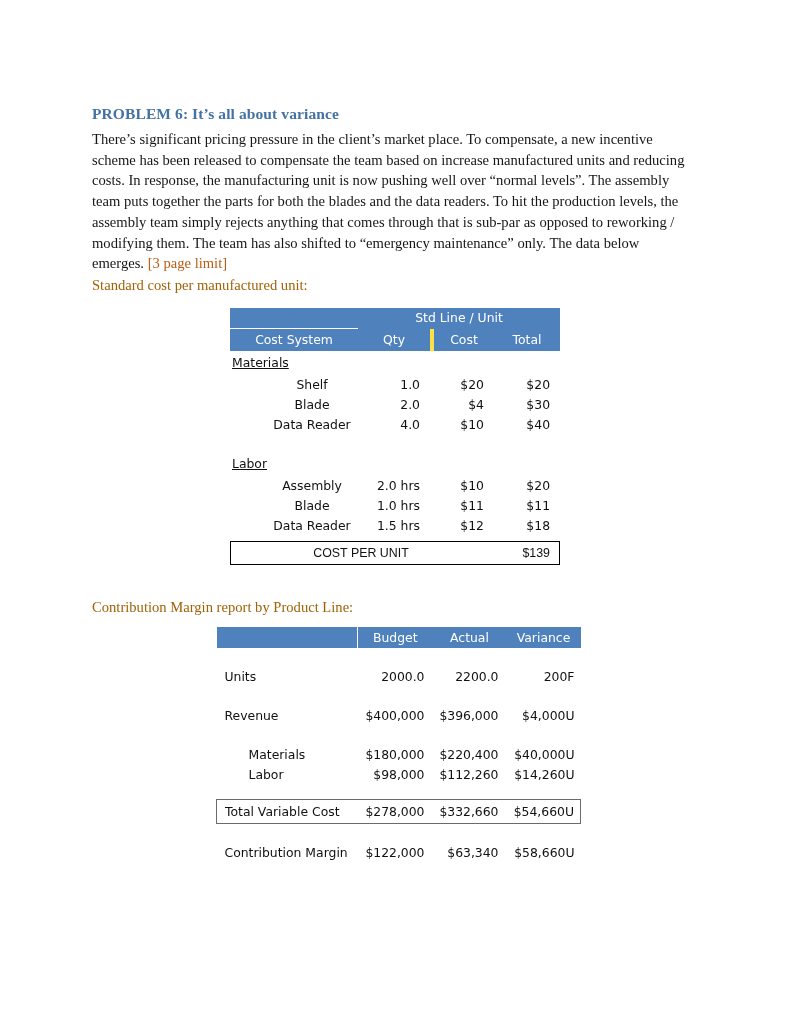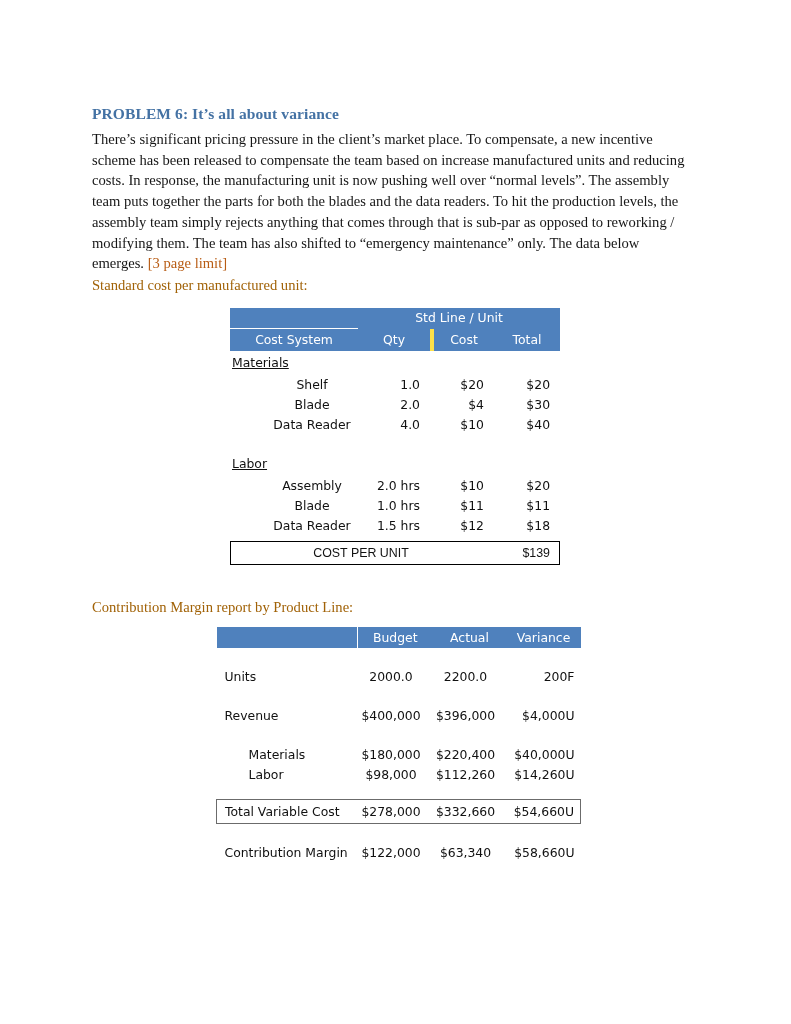--- a/index.html
+++ b/index.html
@@ -207,21 +207,21 @@
   }
   .cm-name {
     text-align: left;
     padding-left: 8px !important;
   }
   .cm-name-indent {
     text-align: left;
     padding-left: 32px !important;
   }
   .cm-num {
-    text-align: center;
+    text-align: right;
     padding-right: 8px !important;
   }
   .cm-num-last {
     text-align: right;
     padding-right: 6px !important;
   }
   .cm-boxed td {
     border-top: 1.1px solid #6b6b6b;
     border-bottom: 1.1px solid #6b6b6b;
     height: 23px;

